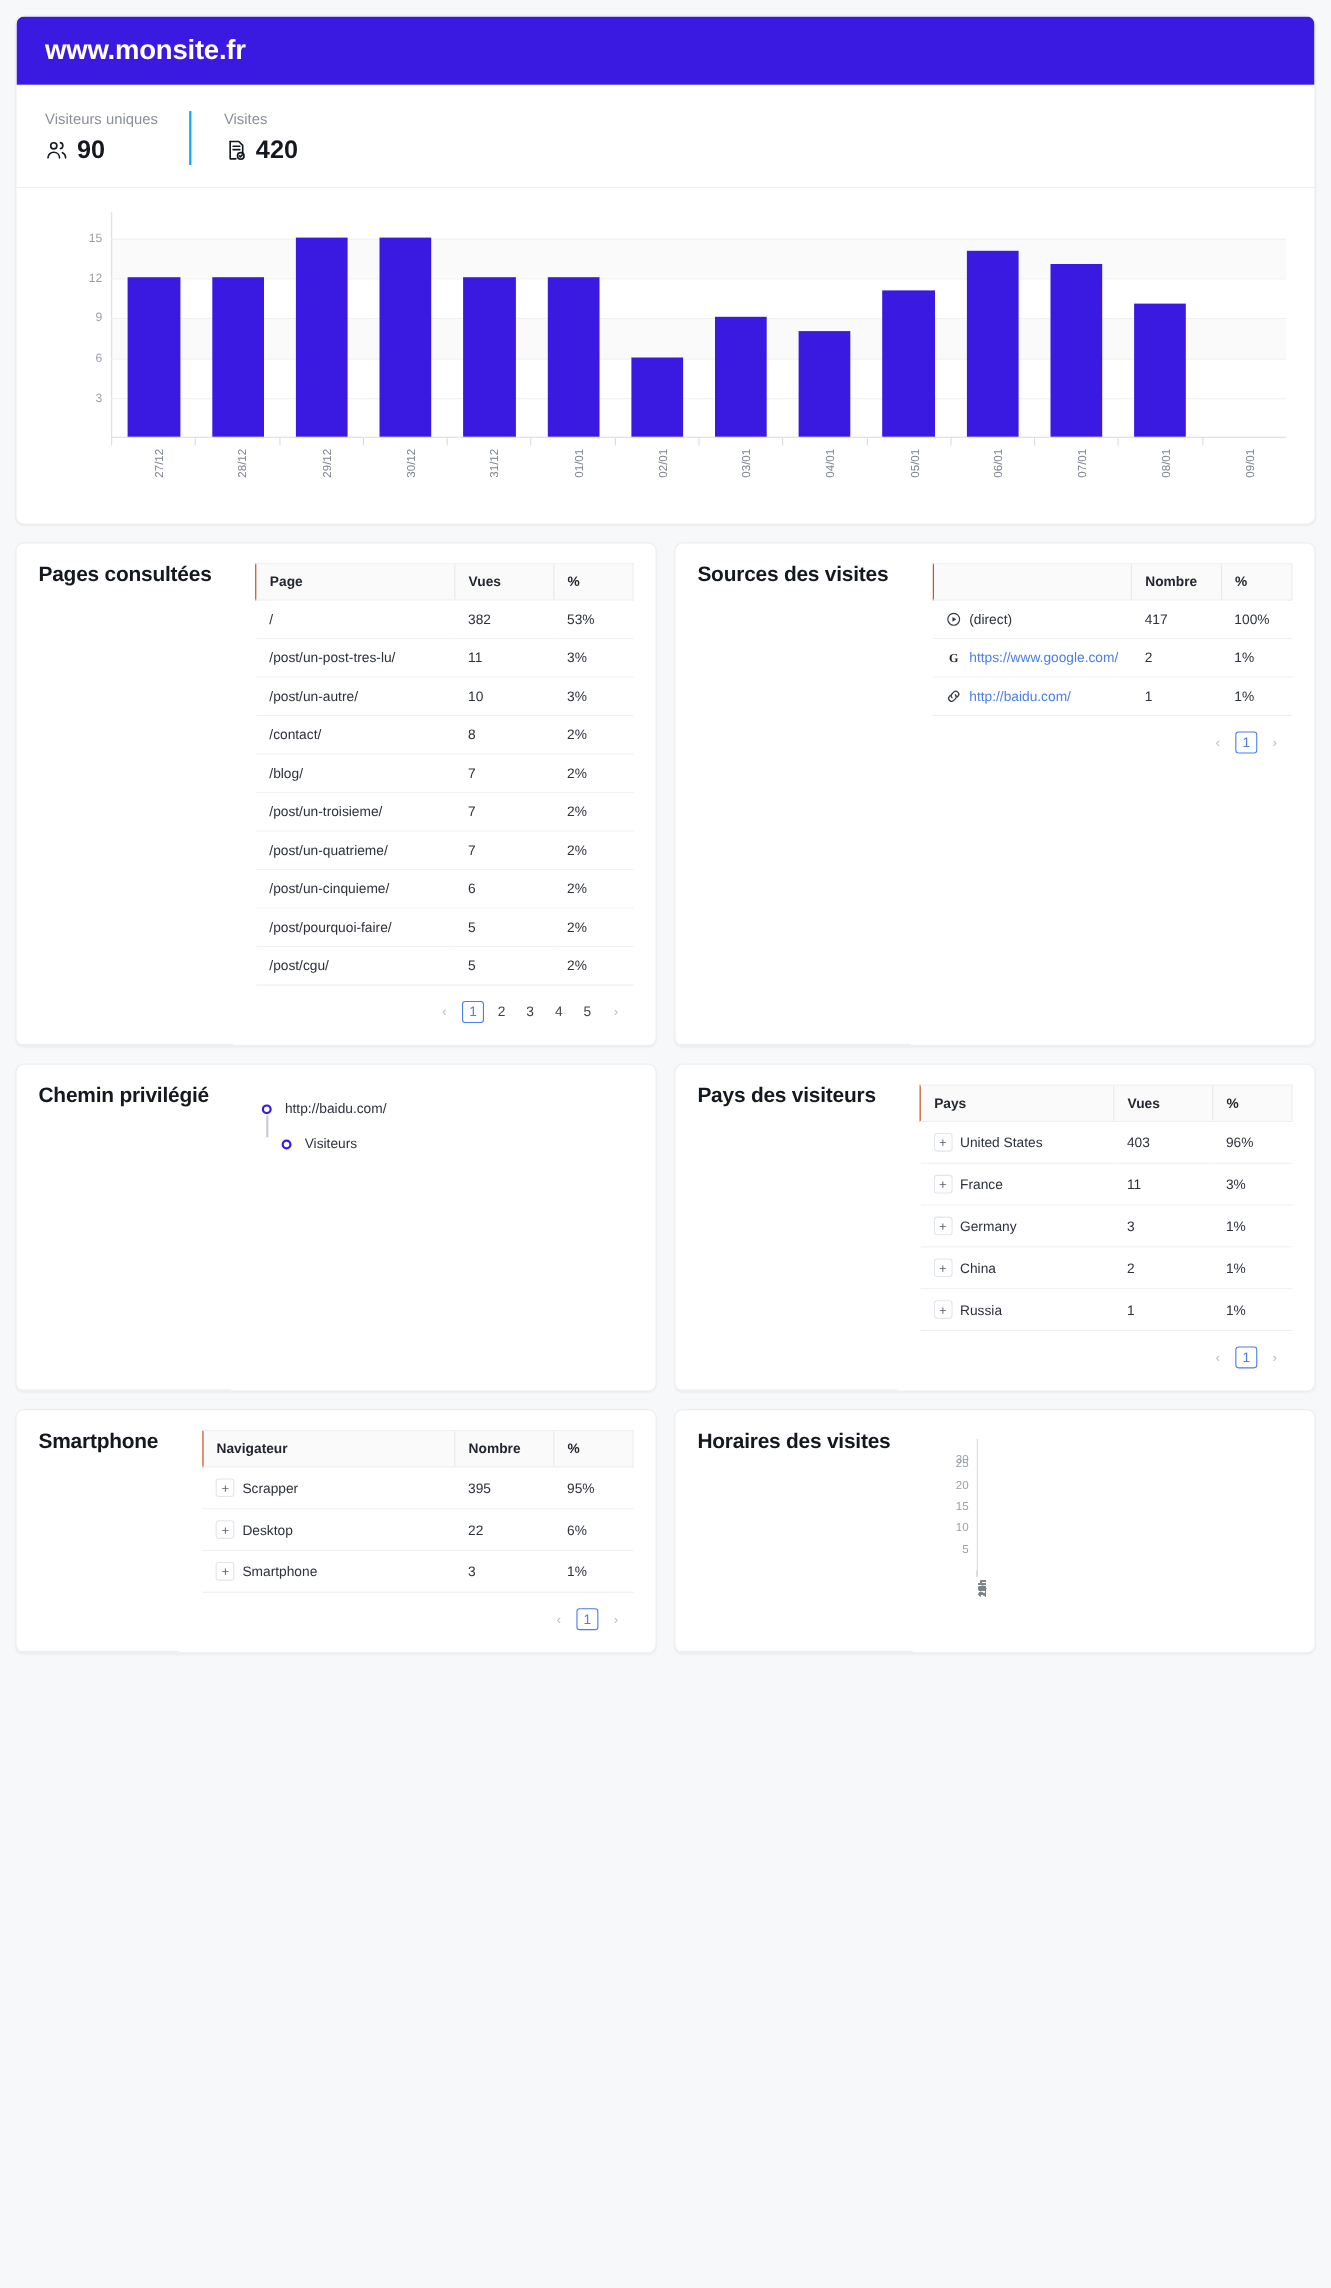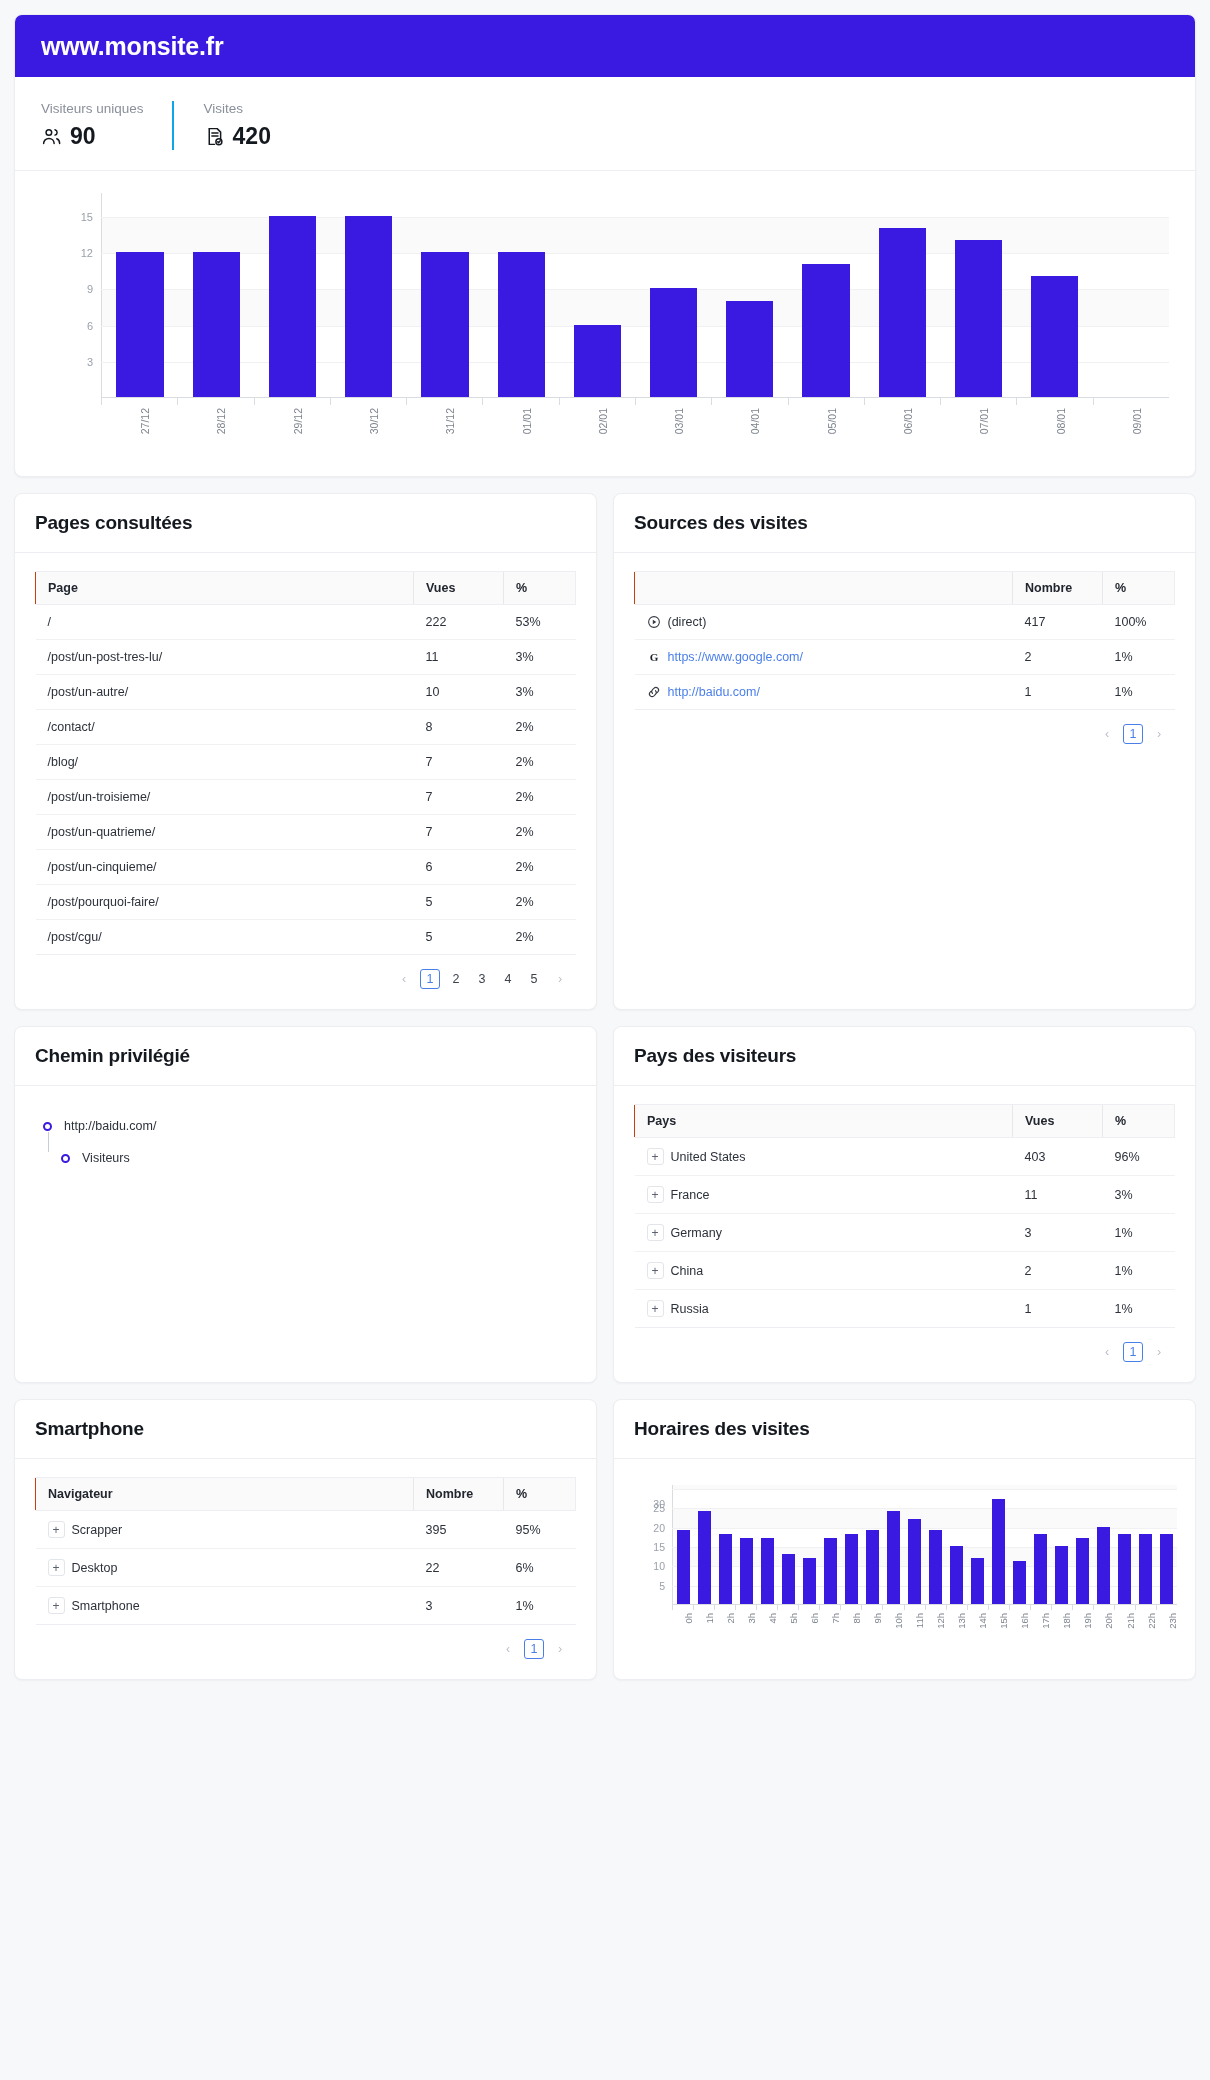--- a/index.html
+++ b/index.html
@@ -68,21 +68,21 @@
     transform:rotate(-90deg) translateX(-100%);
     transform-origin:left top;
     white-space:nowrap;
   }
 
   
   .grid { display:grid; grid-template-columns:1fr 1fr; gap:16px; margin-top:16px; }
   .panel {
     background:#fff; border:1px solid #eceef2; border-radius:8px;
     box-shadow:0 1px 2px rgba(16,24,40,.04);
-    display:flex; flex-direction:column;
+    display:flex; flex-direction:row;
   }
   .panel-head {
     padding:18px 20px; border-bottom:1px solid #eceef2;
   }
   .panel-title { font-size:19px; font-weight:bold; color:#14181f; letter-spacing:-0.2px; }
   .panel-body { padding:18px 20px; flex:1; }
 
   
   table.dt { width:100%; border-collapse:collapse; font-size:12.5px; }
   table.dt th {
@@ -331,21 +331,21 @@
           <thead>
             <tr>
               <th>Page</th>
               <th class="col-num sep">Vues</th>
               <th class="col-pct sep">%</th>
             </tr>
           </thead>
           <tbody id="pages-tbody">
               <tr>
                 <td>/</td>
-                <td class="col-num">222</td>
+                <td class="col-num">382</td>
                 <td class="col-pct">53%</td>
               </tr>
               <tr>
                 <td>/post/un-post-tres-lu/</td>
                 <td class="col-num">11</td>
                 <td class="col-pct">3%</td>
               </tr>
               <tr>
                 <td>/post/un-autre/</td>
                 <td class="col-num">10</td>

